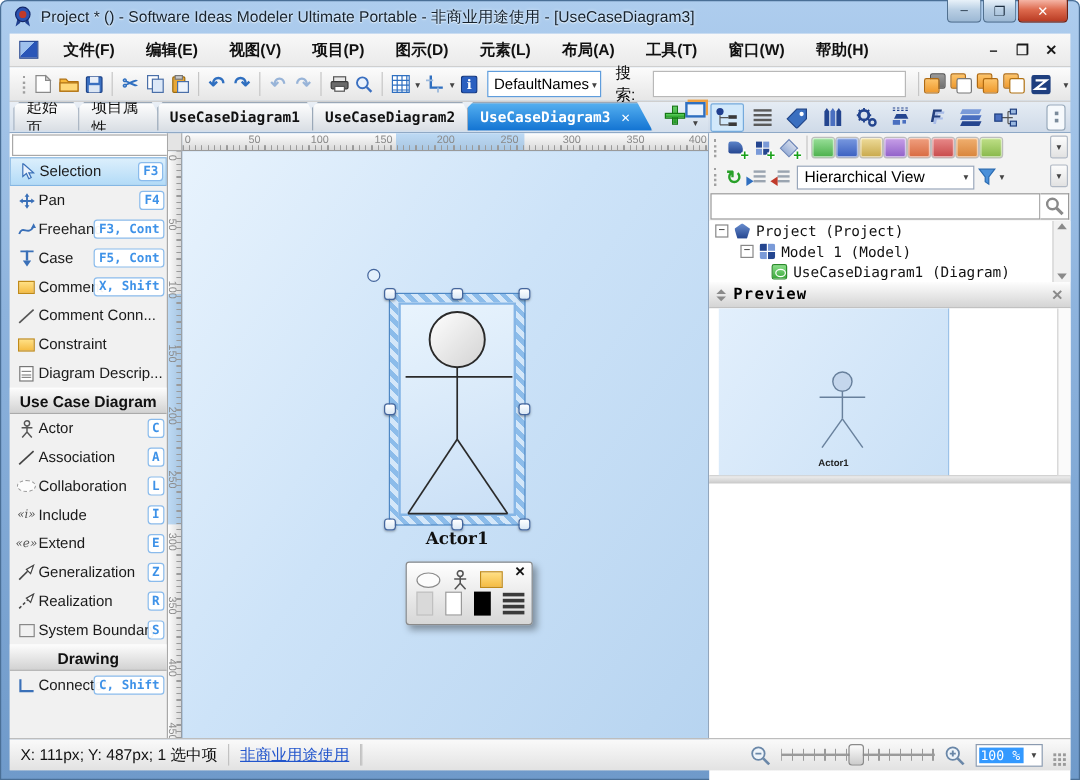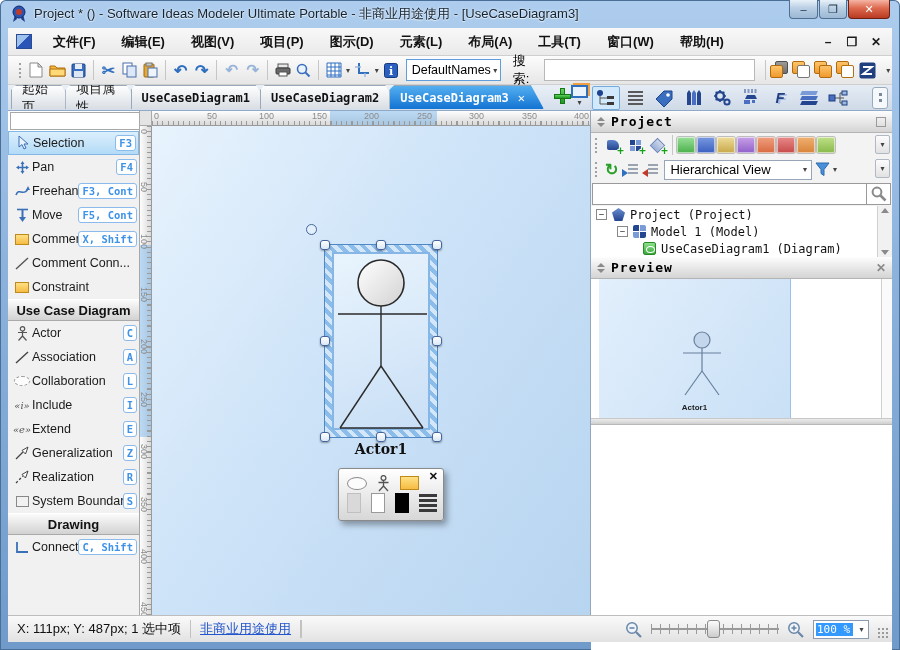--- a/index.html
+++ b/index.html
@@ -517,21 +517,21 @@
       <span class="badge">F3, Cont</span>
     </div>
     <div class="titem">
       <span class="ic">
           <svg width="13" height="15" viewBox="0 0 13 15">
             <path d="M6.5,1 V9" stroke="#3a70b8" stroke-width="2"></path>
             <polygon points="6.5,14 3,9 10,9" fill="#3a70b8"></polygon>
             <path d="M1,1.5 H12" stroke="#3a70b8" stroke-width="1.6"></path>
           </svg>
         </span>
-      <span class="tlabel">Move</span>
+      <span class="tlabel">Case</span>
       <span class="badge">F5, Cont</span>
     </div>
     <div class="titem">
       <span class="ic">
           <span class="note"></span>
         </span>
       <span class="tlabel">Comment</span>
       <span class="badge">X, Shift</span>
     </div>
     <div class="titem">
@@ -540,20 +540,30 @@
             <line x1="1" y1="12" x2="13" y2="1" stroke="#555" stroke-width="1.4"></line>
           </svg>
         </span>
       <span class="tlabel">Comment Conn...</span>
     </div>
     <div class="titem">
       <span class="ic">
           <span class="note"></span>
         </span>
       <span class="tlabel">Constraint</span>
+    </div>
+    <div class="titem">
+      <span class="ic">
+          <span class="docic">
+            <i></i>
+            <i></i>
+            <i></i>
+          </span>
+        </span>
+      <span class="tlabel">Diagram Descrip...</span>
     </div>
 
     <div class="thdr">Use Case Diagram</div>
 
     <div class="titem">
       <span class="ic">
           <svg width="11" height="15" viewBox="0 0 11 15">
             <circle cx="5.5" cy="2.8" r="2.2" fill="none" stroke="#555" stroke-width="1.2"></circle>
             <path d="M5.5,5 V10 M1,6.5 H10 M5.5,10 L1.5,14.5 M5.5,10 L9.5,14.5" stroke="#555" stroke-width="1.2" fill="none"></path>
           </svg>
@@ -707,28 +717,20 @@
               <span></span>
               <span></span>
               <span></span>
             </span>
         </div>
       </div>
     </div>
   </div>
 
   <div class="rightpanel">
-    <div class="phdr">
-      <span class="sorticon">
-          <i class="up"></i>
-          <i class="dn"></i>
-        </span>
-      <span class="title">Project</span>
-      <span class="boxbtn"></span>
-    </div>
 
     <div class="ptools">
       <div class="grip"></div>
       <div class="addbtn">
           <div class="base1"></div>
           <span class="plus">+</span>
         </div>
       <div class="addbtn">
           <div class="base2"></div>
           <span class="plus">+</span>

